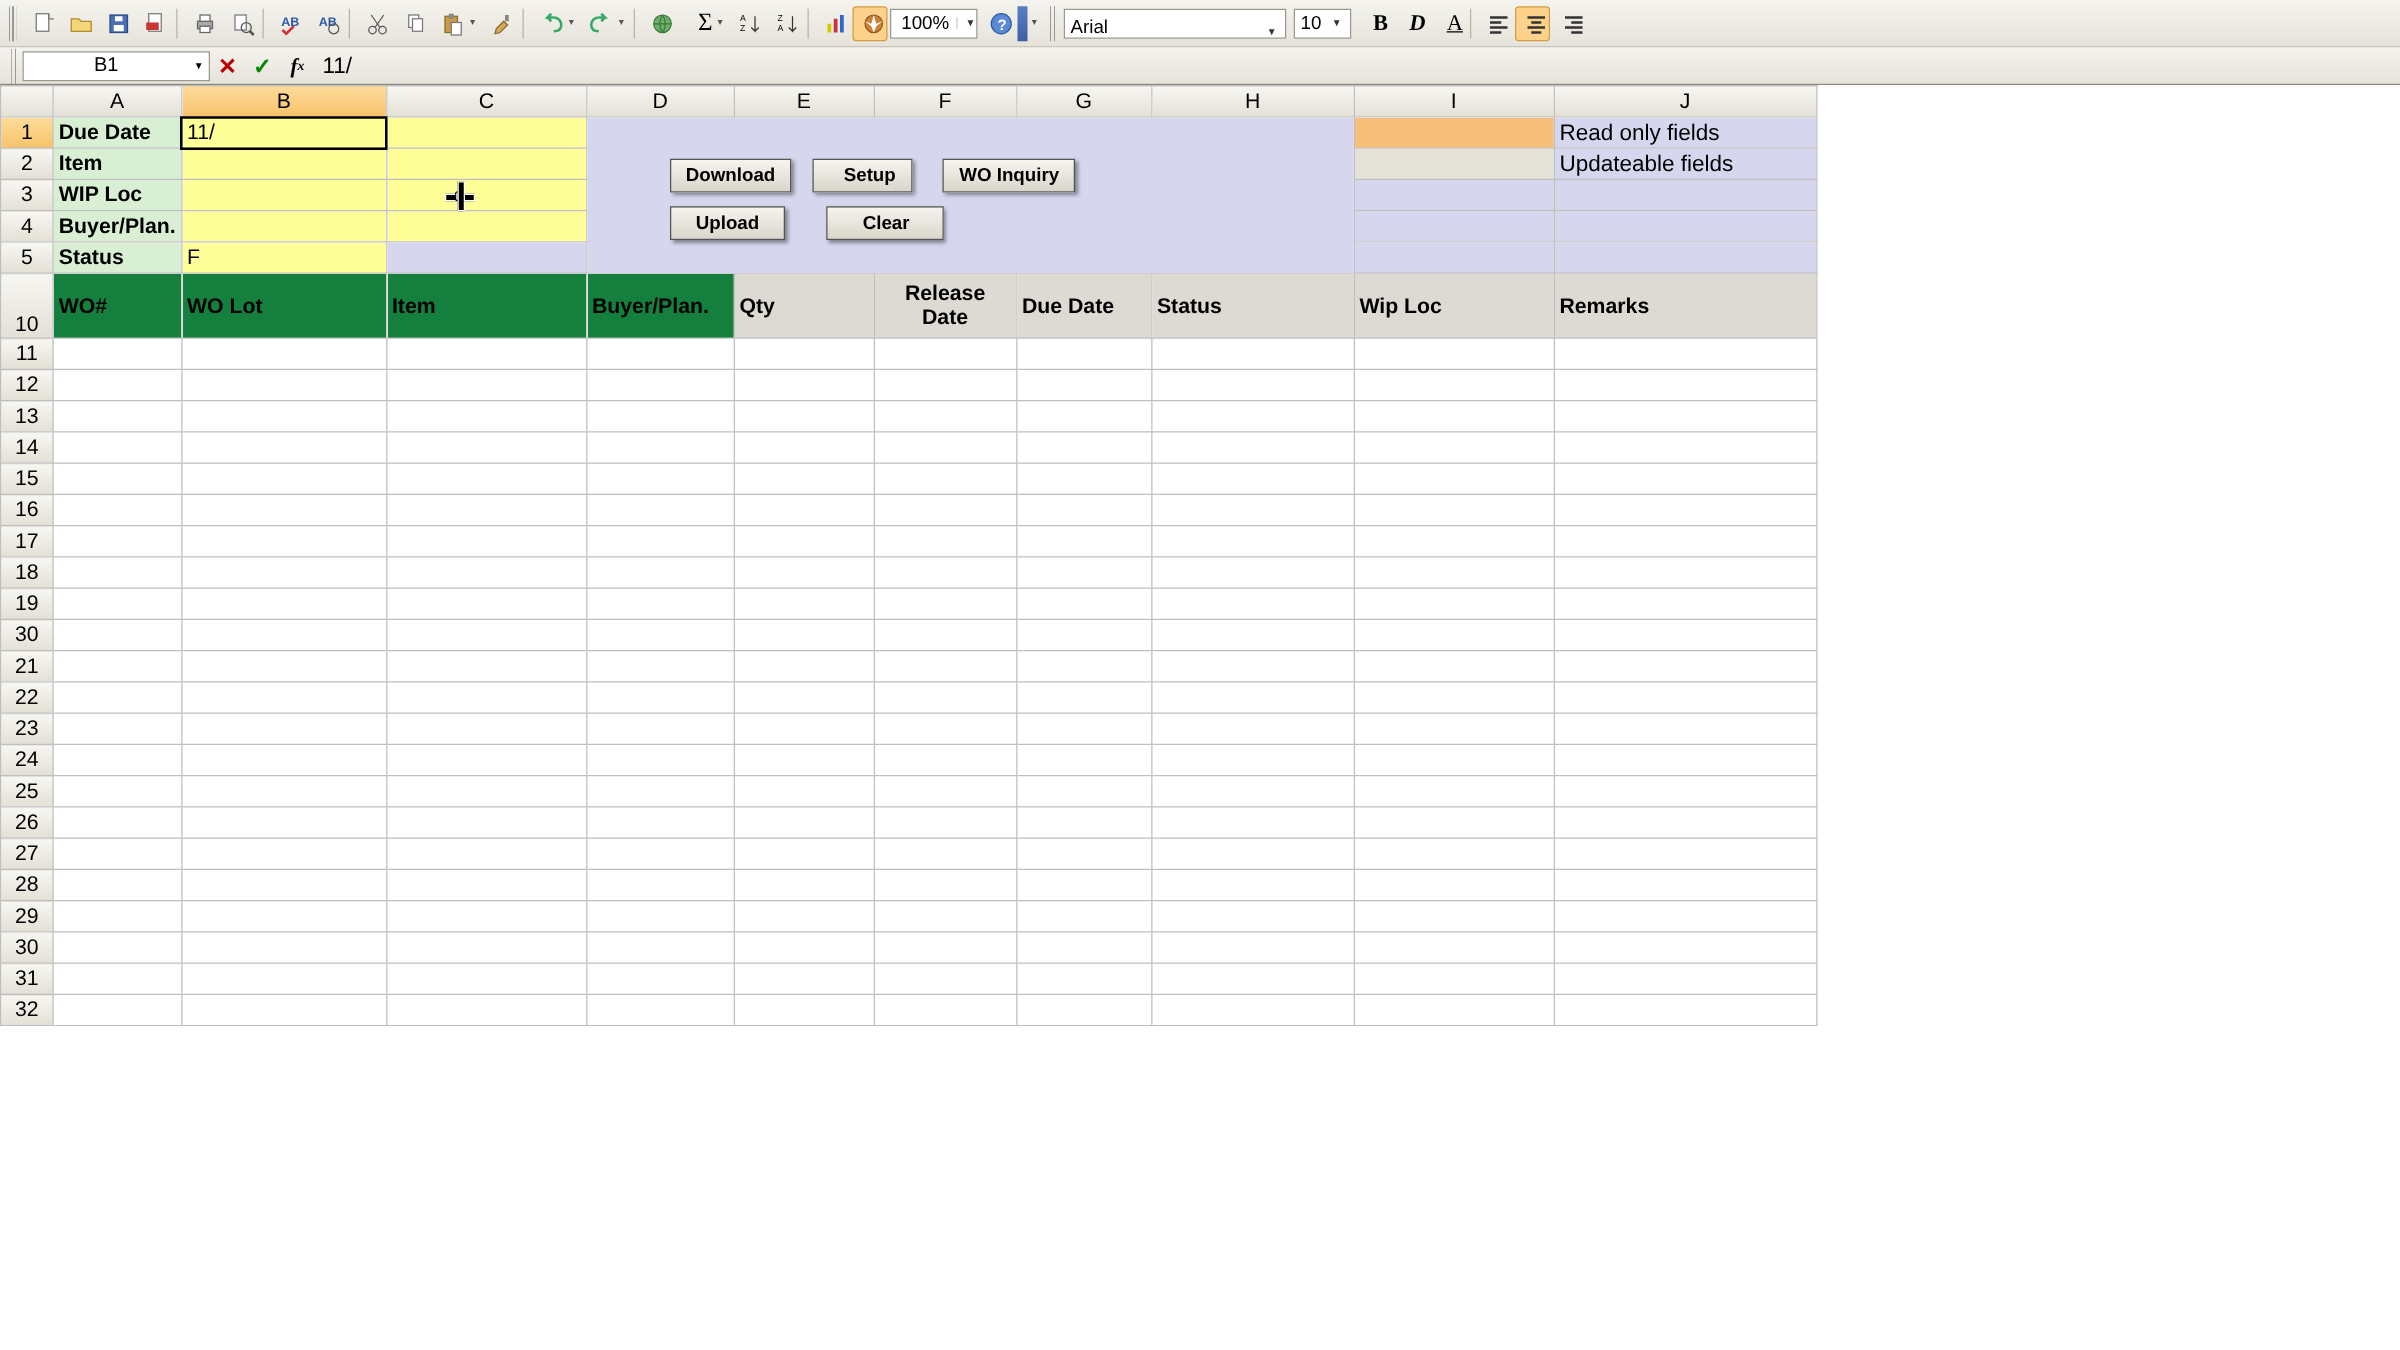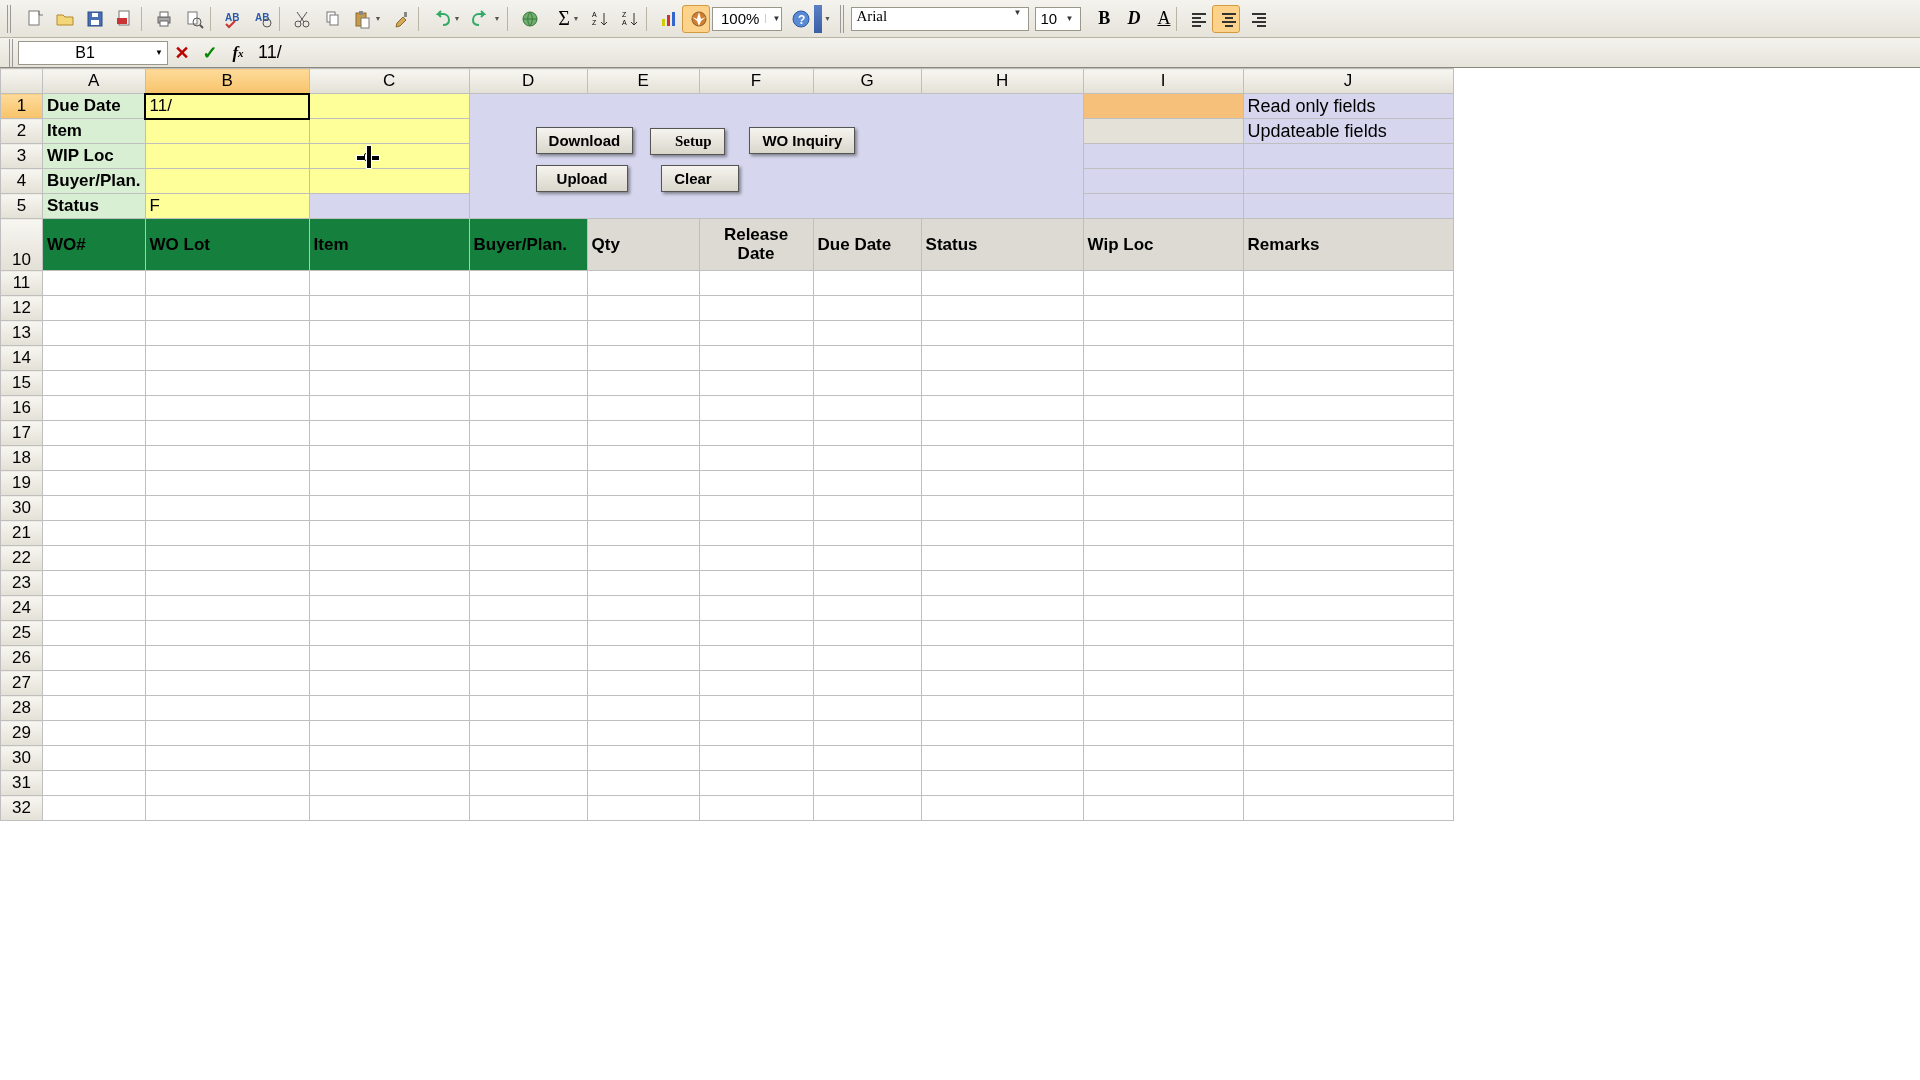--- a/index.html
+++ b/index.html
@@ -46,28 +46,27 @@
     display:flex; align-items:center;
     border:1px solid #9a978b;
     background:#fff;
     height:24px;
     font-size:15px;
     padding:0 2px;
   }
   .zoom-box span { padding:0 6px; }
   .zoom-box .arr { width:14px; text-align:center; font-size:8px; color:#333; border-left:1px solid #ccc; cursor:pointer;}
   .font-box {
-    display:flex; align-items:flex-start;
+    display:flex; align-items:flex-end;
     border:1px solid #9a978b;
     background:#fff;
     height:24px;
     min-width:178px;
     font-size:15px;
     padding: 0 4px;
-    font-family: Liberation Serif, serif;
   }
   .font-box .arr, .size-box .arr { width:14px; text-align:center; font-size:8px; color:#333; cursor:pointer;}
   .size-box {
     display:flex; align-items:center;
     border:1px solid #9a978b;
     background:#fff;
     height:24px;
     min-width:46px;
     font-size:15px;
     padding:0 4px;
@@ -475,26 +474,26 @@
   </tr>
 
   <tr>
     <th class="rowh sel">1</th>
     <td class="label-green">Due Date</td>
     <td class="input-yellow active-cell">11/</td>
     <td class="input-yellow"></td>
     <td class="header-lav" rowspan="5" colspan="5" style="position:relative; border-right:1px solid #bfbfbf; vertical-align:top;">
       <div style="position:absolute; left:60px; top:30px;">
         <span class="xl-btn">Download</span>
-        <span class="xl-btn" style="padding-left:24px; font-family:Liberation Serif, serif;">Setup</span>
+        <span class="xl-btn" style="padding-left:24px; ">Setup</span>
         <span class="xl-btn" style="margin-left:14px;">WO Inquiry</span>
       </div>
       <div style="position:absolute; left:60px; top:68px;">
         <span class="xl-btn" style="padding-left:20px;padding-right:20px;">Upload</span>
-        <span class="xl-btn" style="margin-left:22px; padding-left:12px; padding-right:26px;">Clear</span>
+        <span class="xl-btn" style="margin-left:22px; padding-left:28px; padding-right:26px;">Clear</span>
       </div>
     </td>
     <td class="legend-orange"></td>
     <td class="header-lav" style="font-size:18px;">Read only fields</td>
   </tr>
 
   <tr>
     <th class="rowh">2</th>
     <td class="label-green">Item</td>
     <td class="input-yellow"></td>

